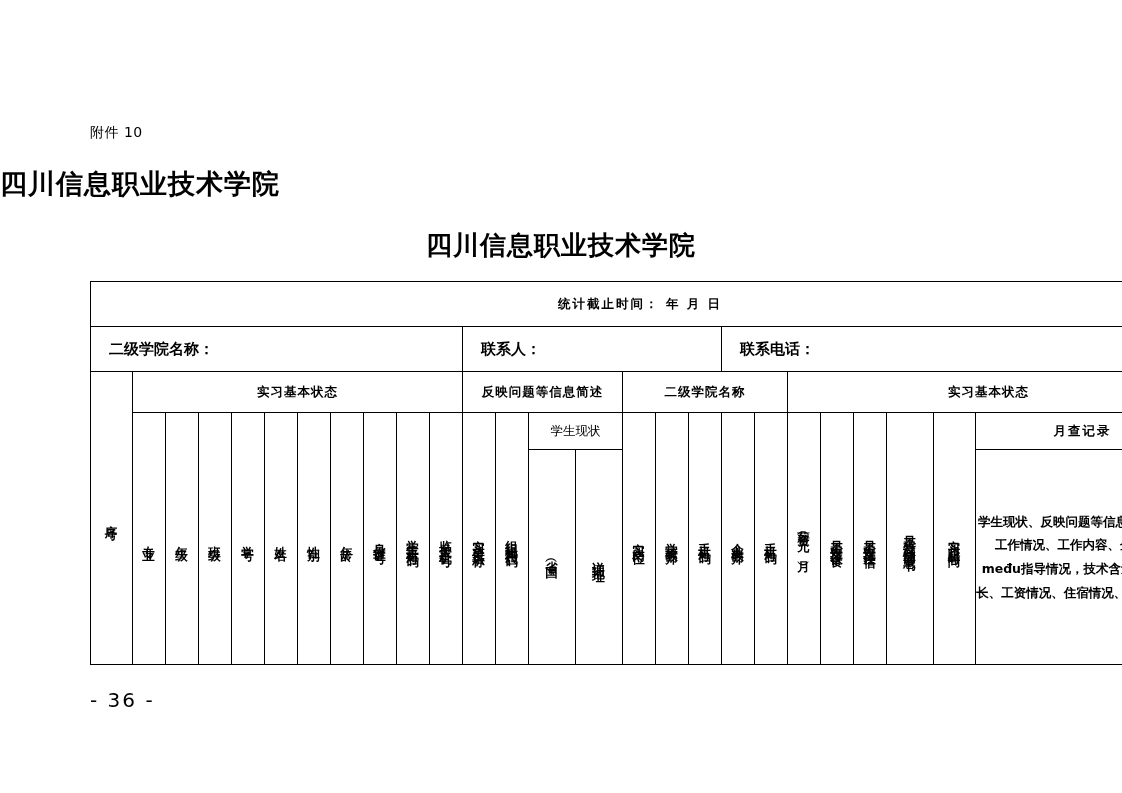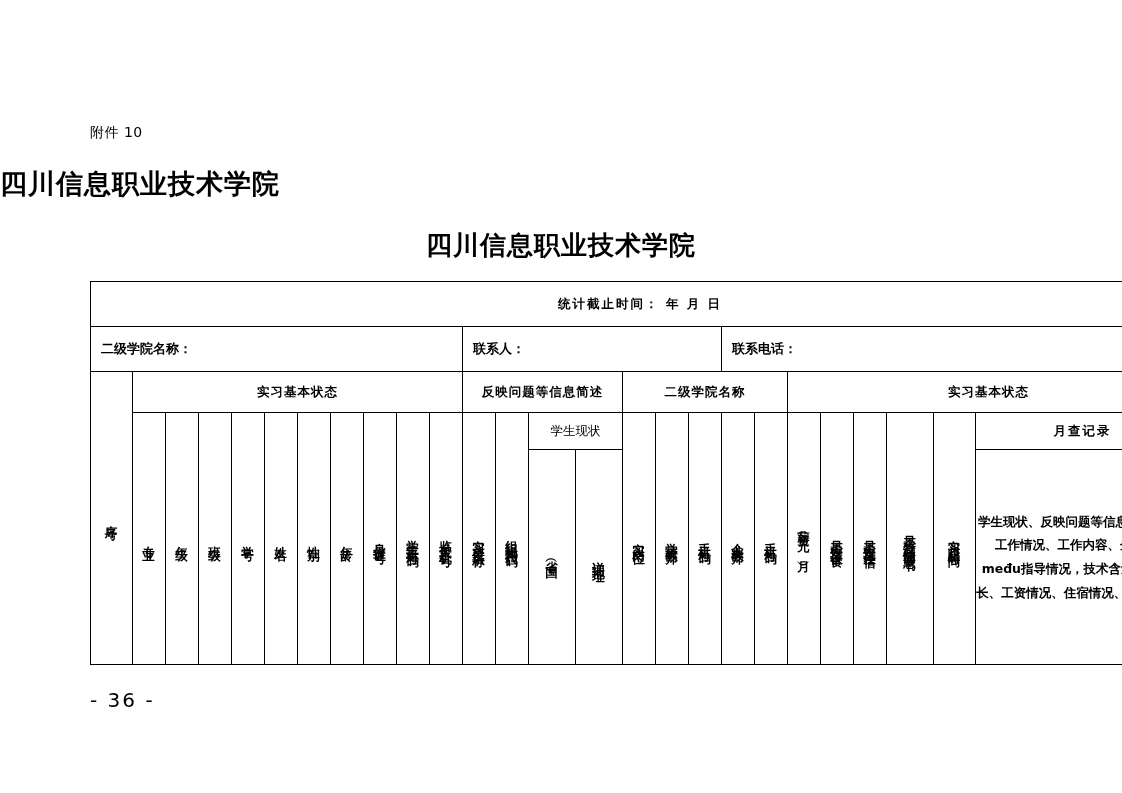--- a/index.html
+++ b/index.html
@@ -59,22 +59,22 @@
     border: 1px solid #000000;
     font-size: 12.5px;
     padding: 0;
     vertical-align: middle;
     text-align: center;
   }
   .rowA td { height: 44px; font-size: 14px; font-weight: bold; letter-spacing: 2px; }
   .rowB td { height: 44px; }
   .rowB .lcell {
     text-align: left;
-    padding-left: 10px;
-    font-size: 13px;
+    padding-left: 18px;
+    font-size: 15px;
     font-weight: bold;
     font-family: Liberation Serif, serif;
   }
   .rowC td { height: 40px; font-size: 13.5px; font-weight: bold; letter-spacing: 1px;}
   .vtext {
     writing-mode: vertical-rl;
     text-orientation: upright;
     letter-spacing: 3px;
     display: inline-block;
     line-height: 1.05;

